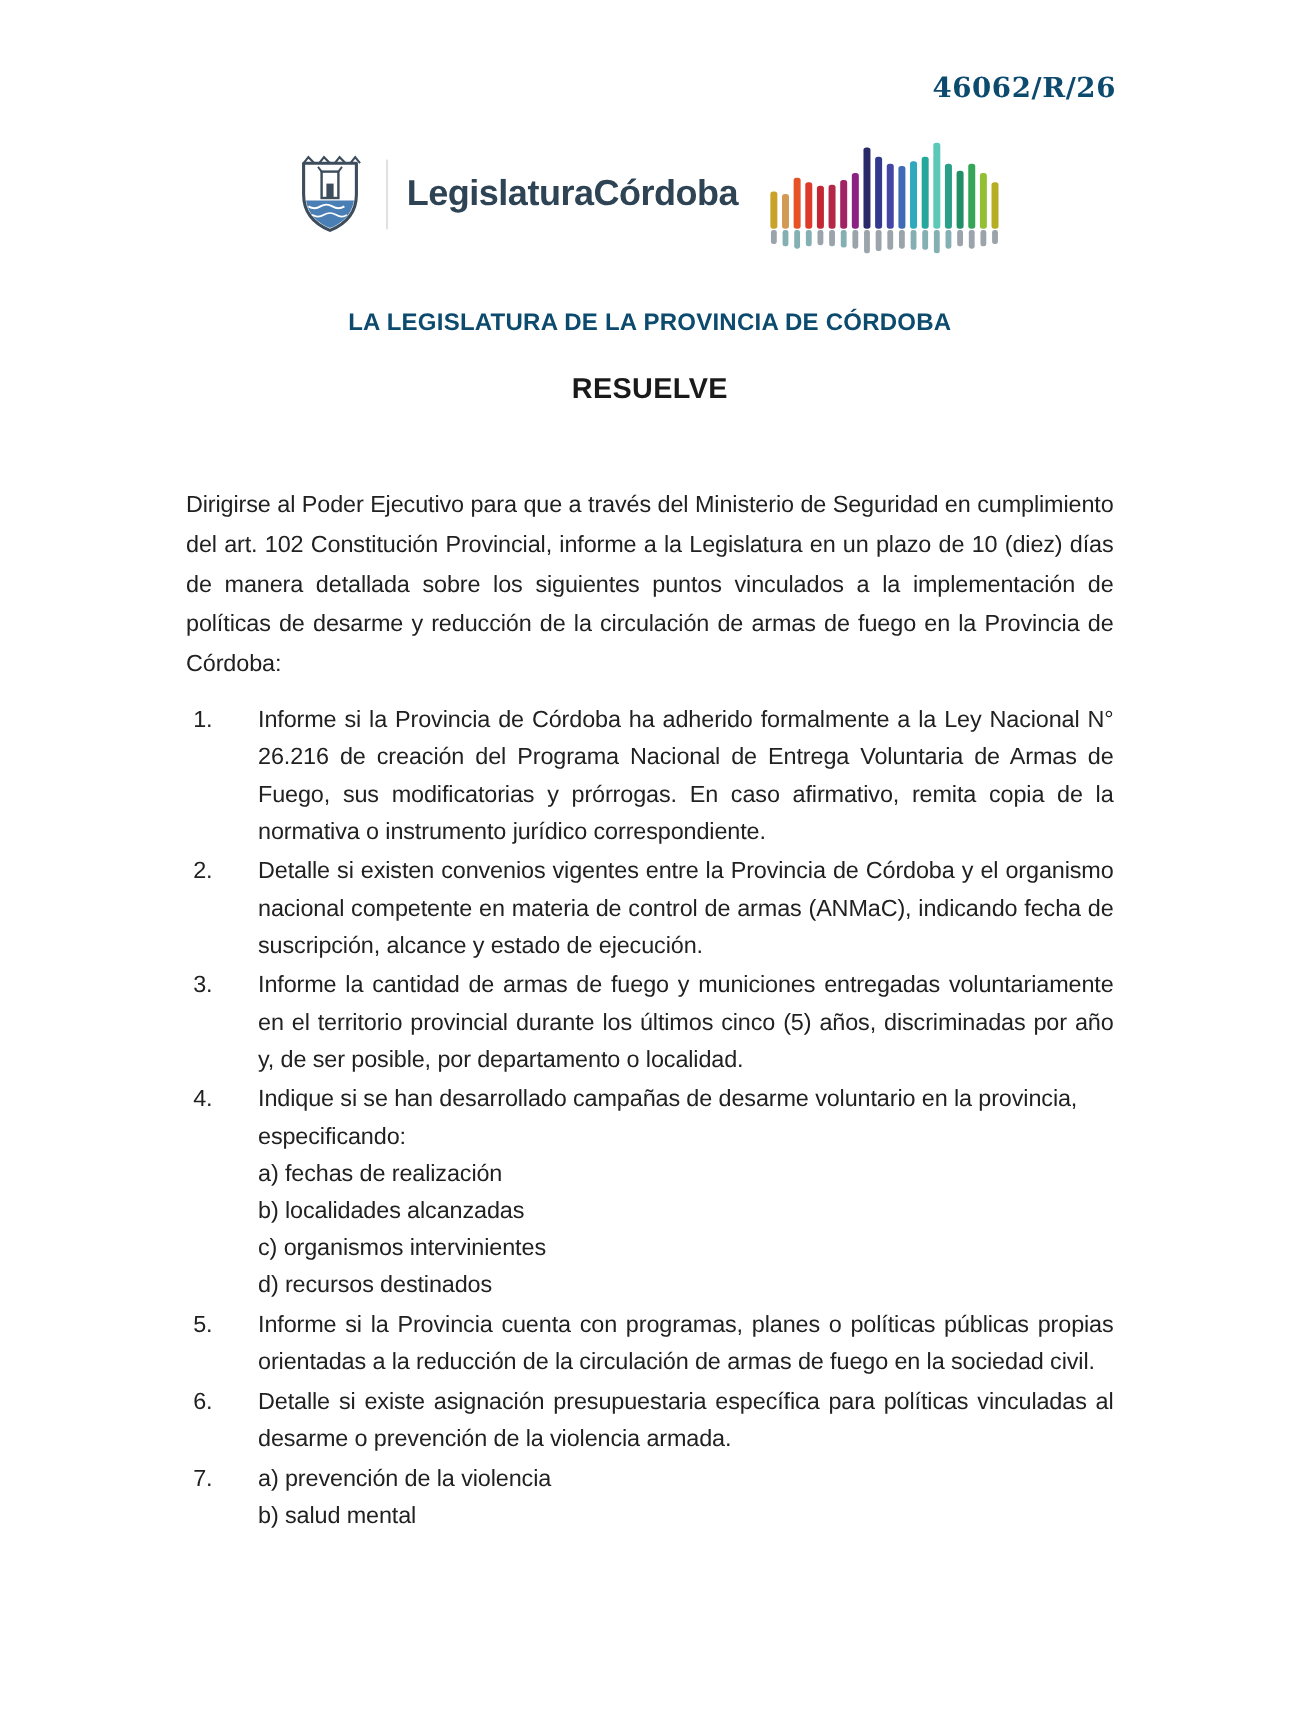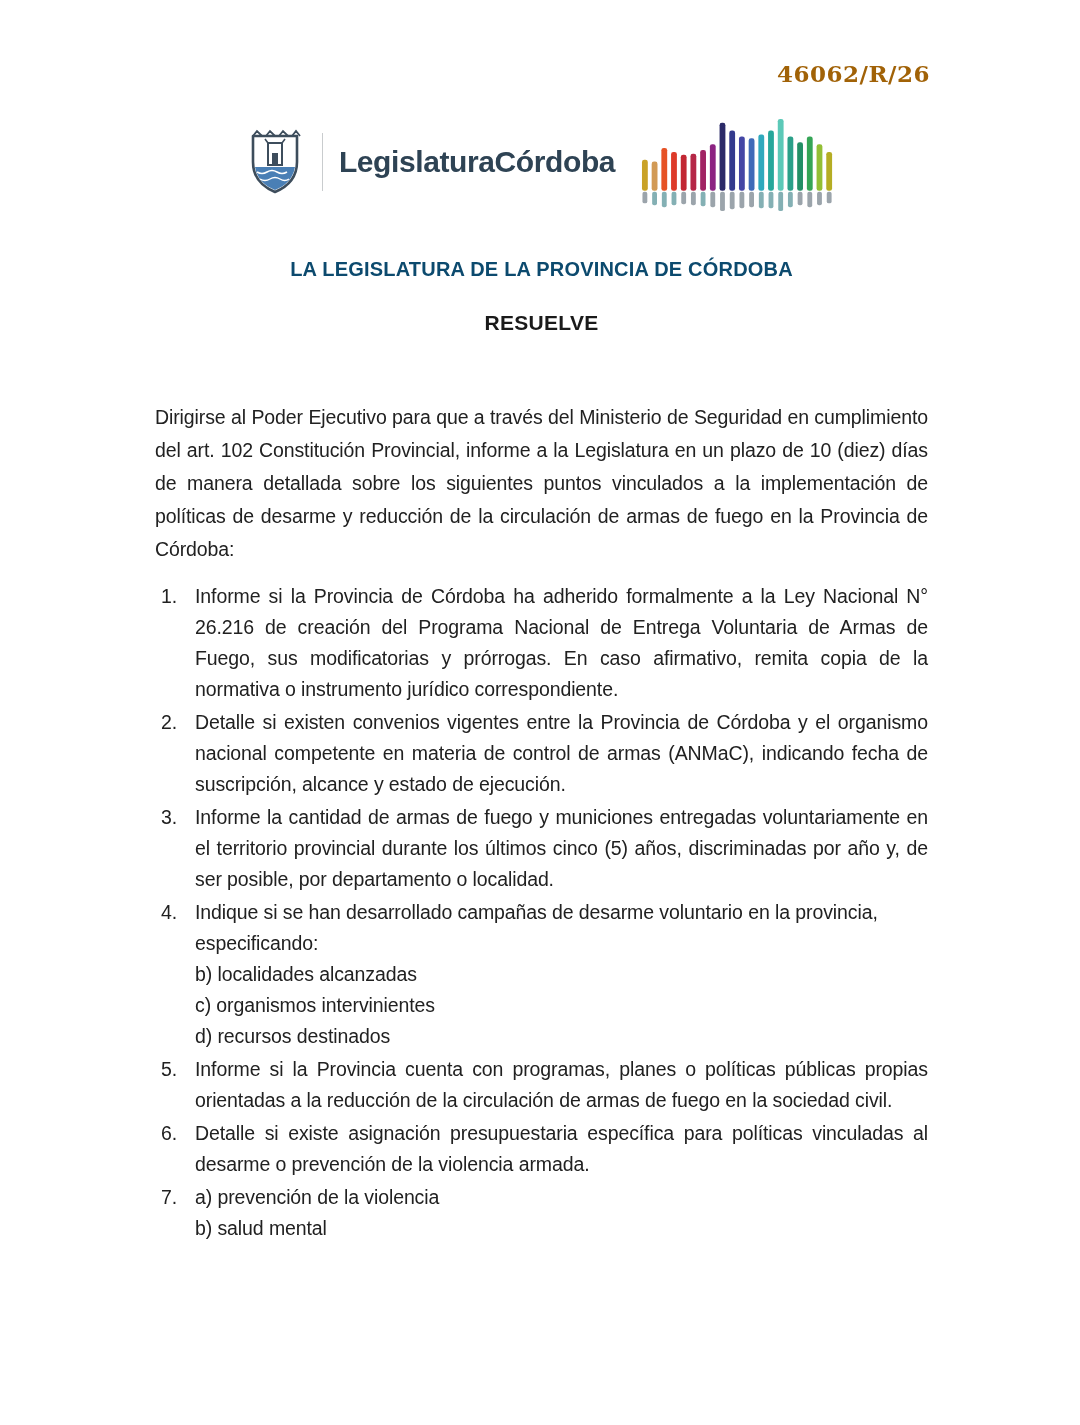--- a/index.html
+++ b/index.html
@@ -16,21 +16,21 @@
     overflow: hidden;
   }
   .ref {
     position: absolute;
     top: 60px;
     right: 150px;
     font-family: "DejaVu Serif", serif;
     font-weight: bold;
     font-size: 23px;
     letter-spacing: 0.5px;
-    color: #a16207;
+    color: #0c4a6e;
   }
   .logo-row {
     margin-top: 52px;
     display: flex;
     align-items: center;
     justify-content: center;
     gap: 16px;
     height: 100px;
   }
   .crest { width: 62px; height: 70px; flex: 0 0 auto; }
@@ -55,21 +55,21 @@
     margin: 46px 0 0 0;
     text-align: center;
     font-size: 20px;
     font-weight: bold;
     letter-spacing: 0.2px;
     color: #0c4a6e;
   }
   h2.doc-subtitle {
     margin: 30px 0 0 0;
     text-align: center;
-    font-size: 21px;
+    font-size: 24px;
     font-weight: bold;
     letter-spacing: 0.3px;
     color: #1a1a1a;
   }
   .intro {
     margin: 66px 0 0 0;
     font-size: 19.5px;
     line-height: 33px;
     text-align: justify;
     letter-spacing: -0.1px;
@@ -85,21 +85,21 @@
     margin: 0 0 2px 0;
     font-size: 19.5px;
     line-height: 31px;
     letter-spacing: -0.1px;
   }
   li.item .num {
     flex: 0 0 40px;
     padding-left: 6px;
     box-sizing: border-box;
   }
-  li.item .body { flex: 1 1 auto; min-width: 0; }
+  li.item .body { flex: 1 1 auto; min-width: 0; margin-left: 20px; }
   li.item.justify .body .txt { text-align: justify; }
   li.item .body .sub { text-align: left; }
 </style>
 </head>
 <body>
 
 <div class="page">
 
   <div class="ref">46062/R/26</div>
 
@@ -187,20 +187,21 @@
       <li class="item justify">
         <span class="num">3.</span>
         <div class="body">
           <div class="txt">Informe la cantidad de armas de fuego y municiones entregadas voluntariamente en el territorio provincial durante los últimos cinco (5) años, discriminadas por año y, de ser posible, por departamento o localidad.</div>
         </div>
       </li>
       <li class="item">
         <span class="num">4.</span>
         <div class="body">
           <div class="txt">Indique si se han desarrollado campañas de desarme voluntario en la provincia, especificando:</div>
+          <div class="sub">a) fechas de realización</div>
           <div class="sub">b) localidades alcanzadas</div>
           <div class="sub">c) organismos intervinientes</div>
           <div class="sub">d) recursos destinados</div>
         </div>
       </li>
       <li class="item justify">
         <span class="num">5.</span>
         <div class="body">
           <div class="txt">Informe si la Provincia cuenta con programas, planes o políticas públicas propias orientadas a la reducción de la circulación de armas de fuego en la sociedad civil.</div>
         </div>

